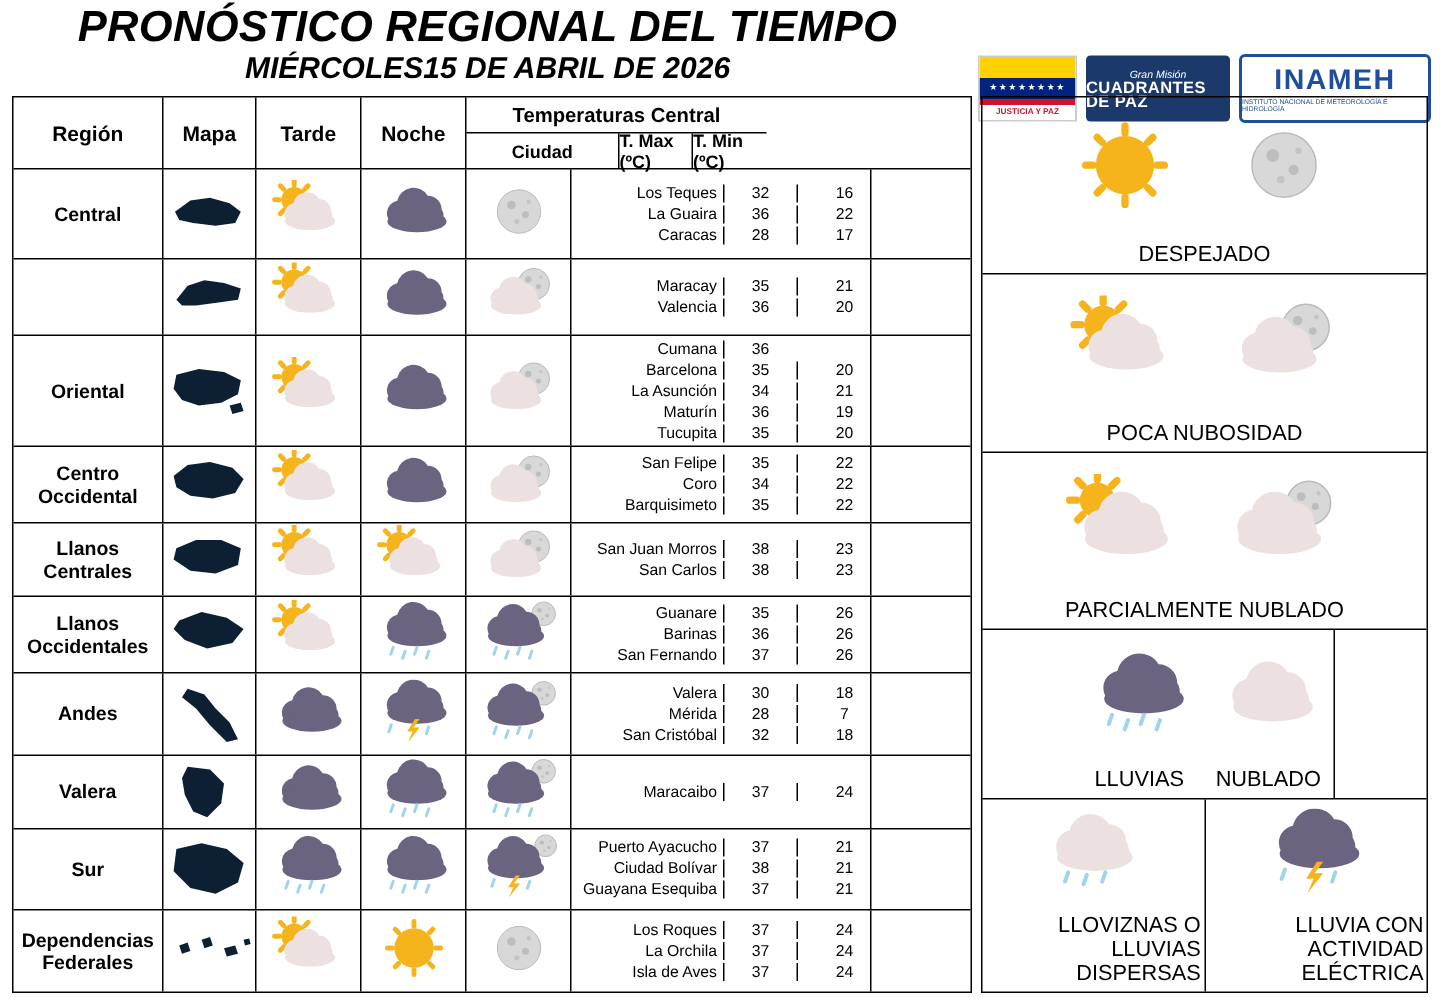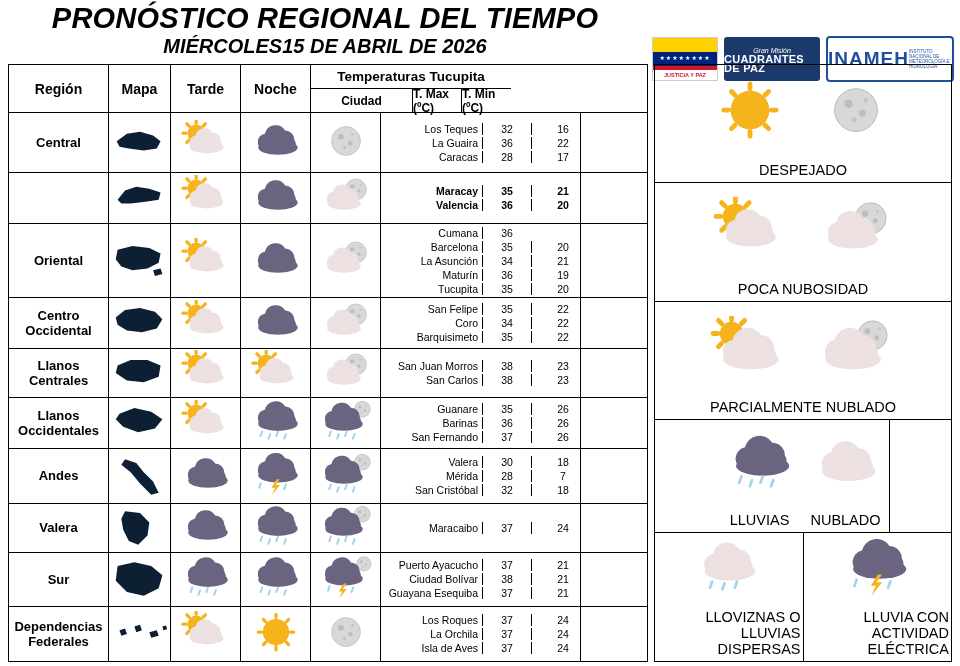--- a/index.html
+++ b/index.html
@@ -19,21 +19,21 @@
   .logos { position:absolute; right:6px; top:4px; display:flex; align-items:center; gap:6px;margin-top:32px; }
   .flag { width:66px; height:44px; position:relative; border:1px solid #ccc; background:#fff; overflow:hidden; }
   .flag .y { position:absolute; left:0; right:0; top:0; height:33.3%; background:#ffd100; }
   .flag .b { position:absolute; left:0; right:0; top:33.3%; height:33.3%; background:#00247d; }
   .flag .r { position:absolute; left:0; right:0; top:66.6%; height:33.4%; background:#cf142b; }
   .flag .stars { position:absolute; left:0; right:0; top:38%; text-align:center; color:#fff; font-size:6px; letter-spacing:1px; }
   .flag .cap { position:absolute; left:0; right:0; bottom:0; height:10px; background:#fff; color:#cf142b; font-size:5.5px; font-weight:bold; text-align:center; line-height:10px; }
   .logo-gm { width:96px; height:44px; background:#1b3a6b; color:#fff; border-radius:3px; display:flex; flex-direction:column; align-items:center; justify-content:center; line-height:9px; }
   .logo-gm .l1 { font-size:7px; font-style:italic; }
   .logo-gm .l2 { font-size:11px; font-weight:bold; letter-spacing:.3px; }
-  .logo-in { width:128px; height:46px; background:#fff; border:2px solid #1f4f9c; border-radius:4px; display:flex; flex-direction:row; align-items:center; justify-content:center; }
+  .logo-in { width:128px; height:46px; background:#fff; border:2px solid #1f4f9c; border-radius:4px; display:flex; flex-direction:column; align-items:center; justify-content:center; }
   .logo-in .l1 { font-size:19px; font-weight:bold; color:#1f4f9c; letter-spacing:1px; }
   .logo-in .l2 { font-size:4.5px; color:#1f4f9c; }
 
   
   .main { position:absolute; left:8px; top:64px; right:8px; bottom:4px; display:flex; gap:6px; }
   .left { width:640px; border:1px solid #000; display:flex; flex-direction:column; }
   .right { flex:1; border:1px solid #000; display:flex; flex-direction:column; }
 
   
   .thead { display:flex; border-bottom:1px solid #000; height:48px; }
@@ -102,21 +102,21 @@
 
 <div class="main">
 
   <div class="left">
     <div class="thead">
       <div class="th c-region">Región</div>
       <div class="th c-map">Mapa</div>
       <div class="th c-period">Tarde</div>
       <div class="th c-period">Noche</div>
       <div class="temphead">
-        <div class="top">Temperaturas  Tucupita</div>
+        <div class="top">Temperaturas  Central</div>
         <div class="bot">
           <div class="bt-city">Ciudad</div>
           <div class="bt-max">T. Max (ºC)</div>
           <div class="bt-min">T. Min (ºC)</div>
         </div>
       </div>
     </div>
     <div class="tbody" id="tbody">
         <div class="row" style="flex: 62 1 0%;">
           <div class="cell region">Central</div>
@@ -172,21 +172,21 @@
        <span class="tmin">22</span>
      </div>
               <div class="temp-row">
        <span class="city">Caracas</span>
        <span class="tmax">28</span>
        <span class="tmin">17</span>
      </div>
             </div>
      </div>
         </div>
-        <div class="row" style="flex: 52 1 0%; font-weight: bold;">
+        <div class="row" style="flex: 52 1 0%;">
           <div class="cell region"></div>
      <div class="cell map">
             <svg width="56" height="48" viewBox="0 0 60 48">
     <path d="M6,26 L14,16 L26,12 L40,14 L52,18 L50,26 L36,28 L20,30 L10,30 Z" fill="#0d1f33"></path>
             </svg>
           </div>
      <div class="cell period">
             <svg width="62" height="46" viewBox="0 0 90 70">
               <line x1="45" y1="20" x2="50" y2="20" stroke="#f5b31c" stroke-width="5" stroke-linecap="round"></line>
               <line x1="40.60660171779821" y1="30.606601717798213" x2="44.14213562373095" y2="34.14213562373095" stroke="#f5b31c" stroke-width="5" stroke-linecap="round"></line>

